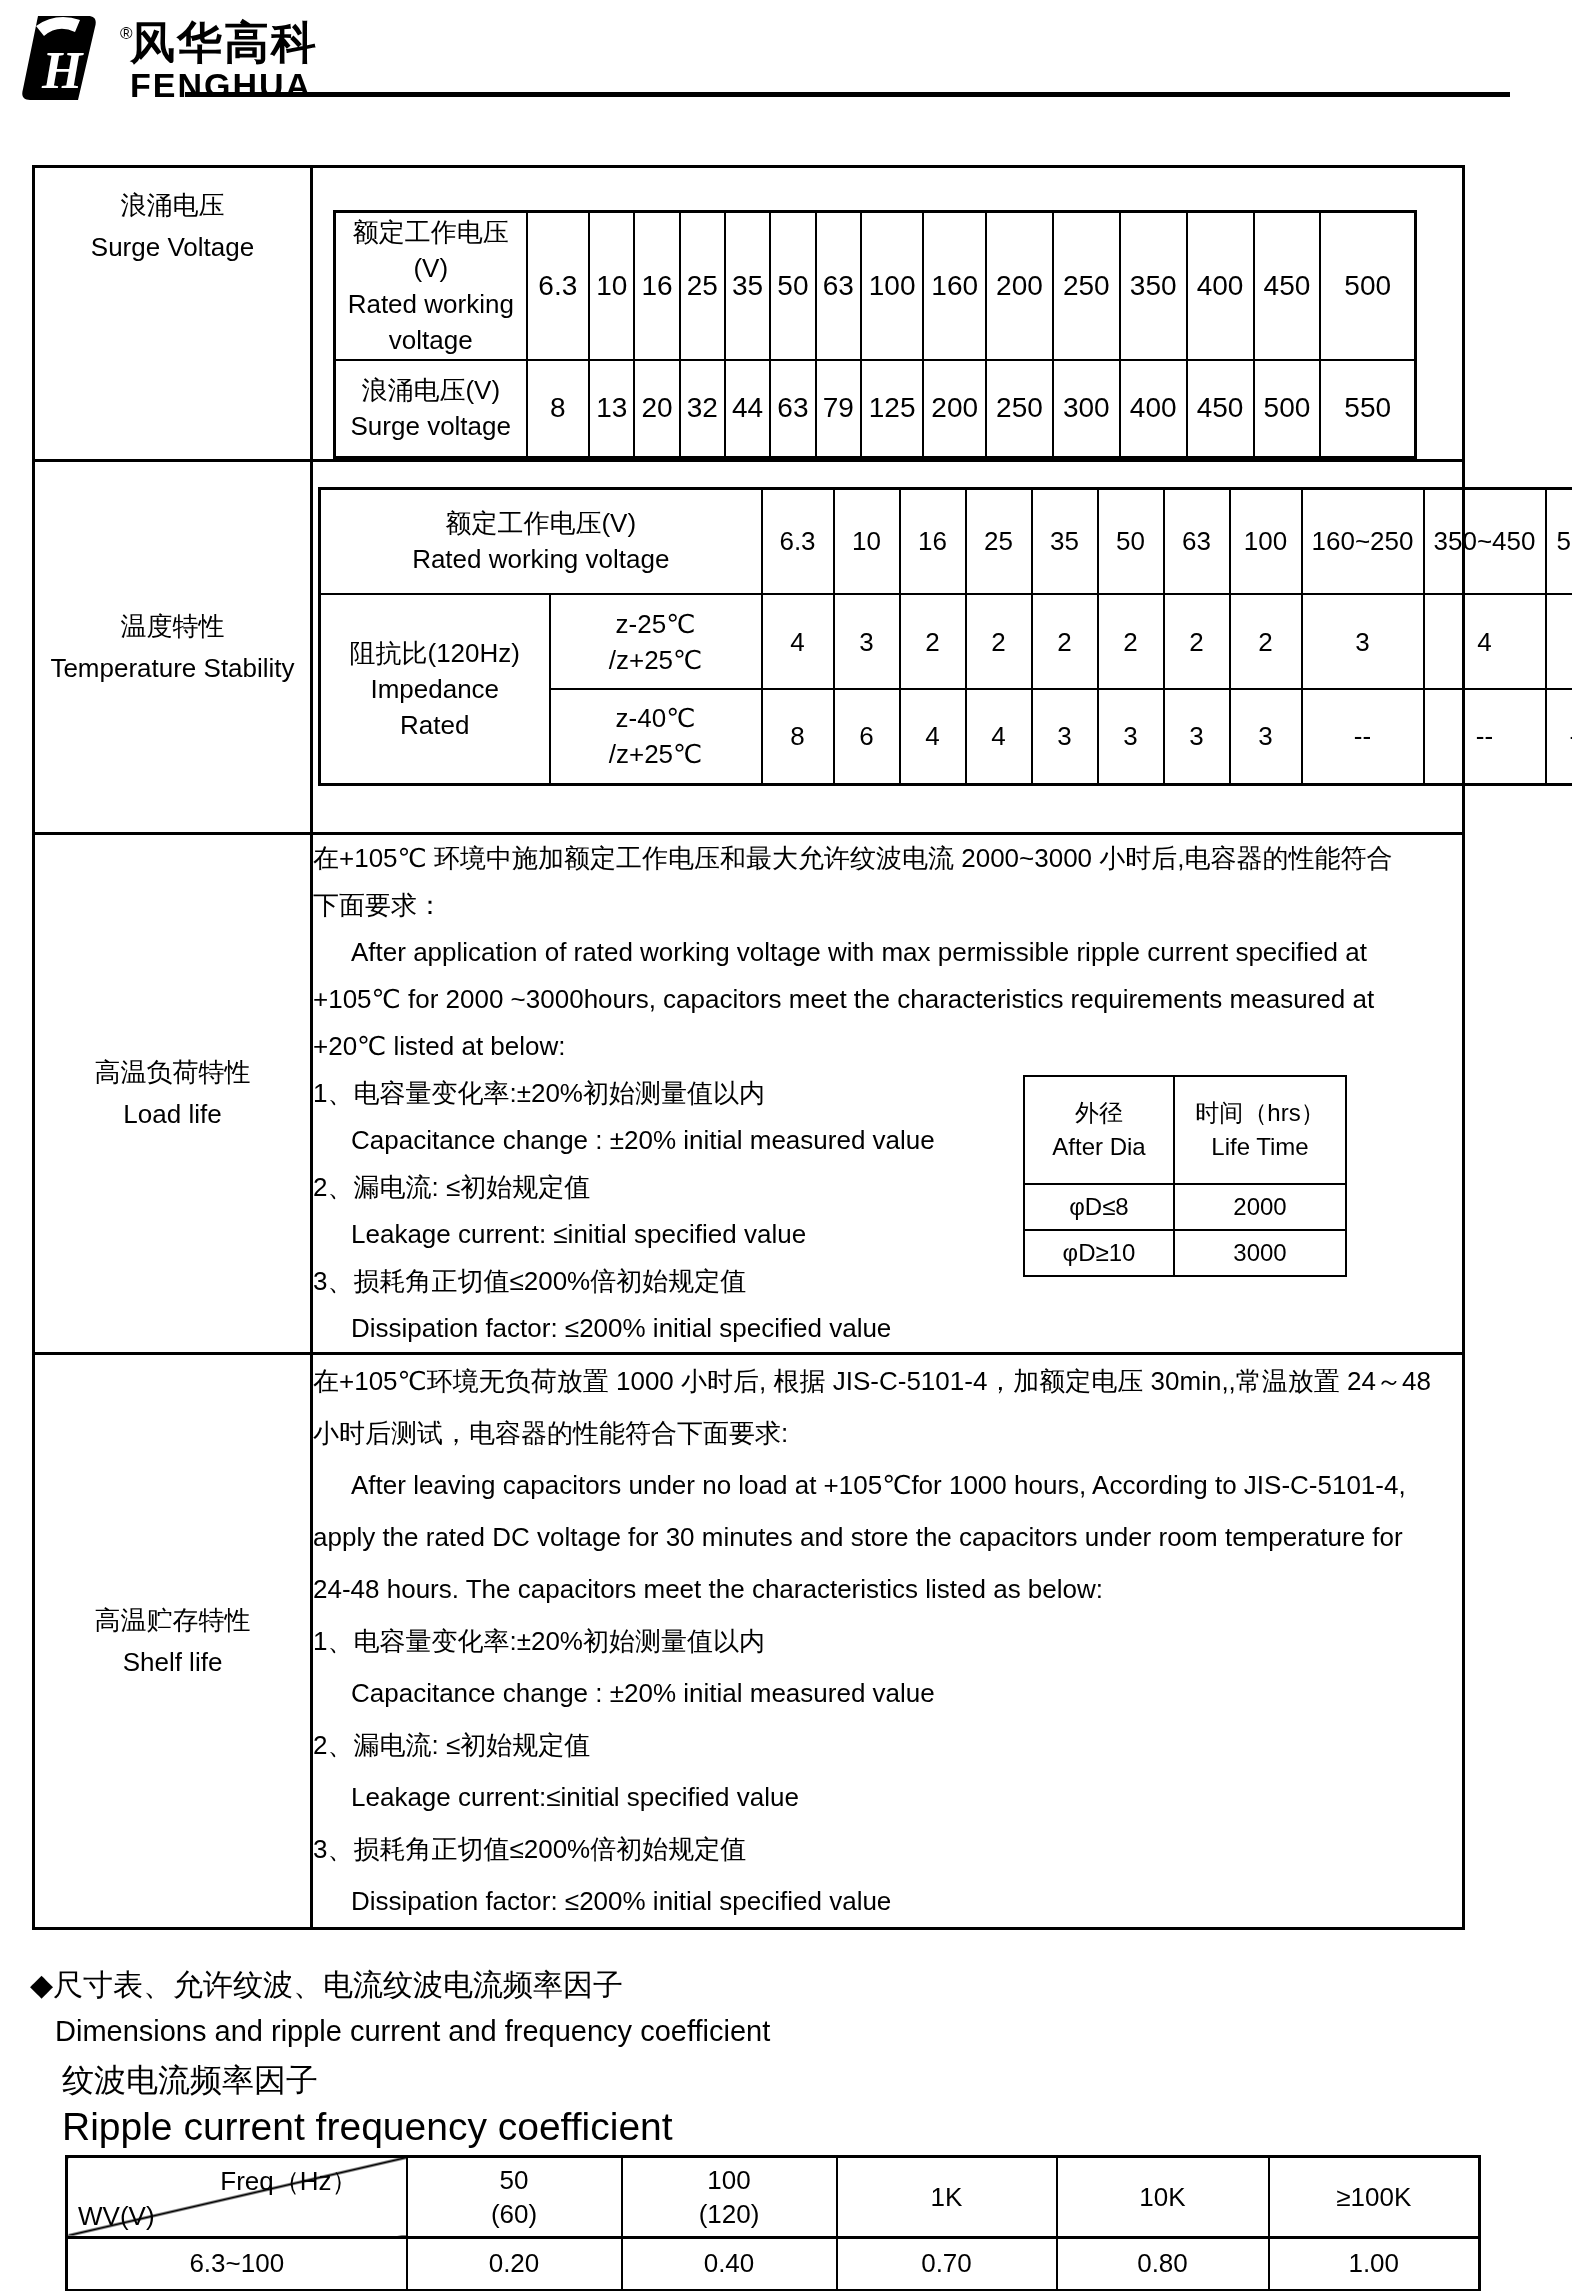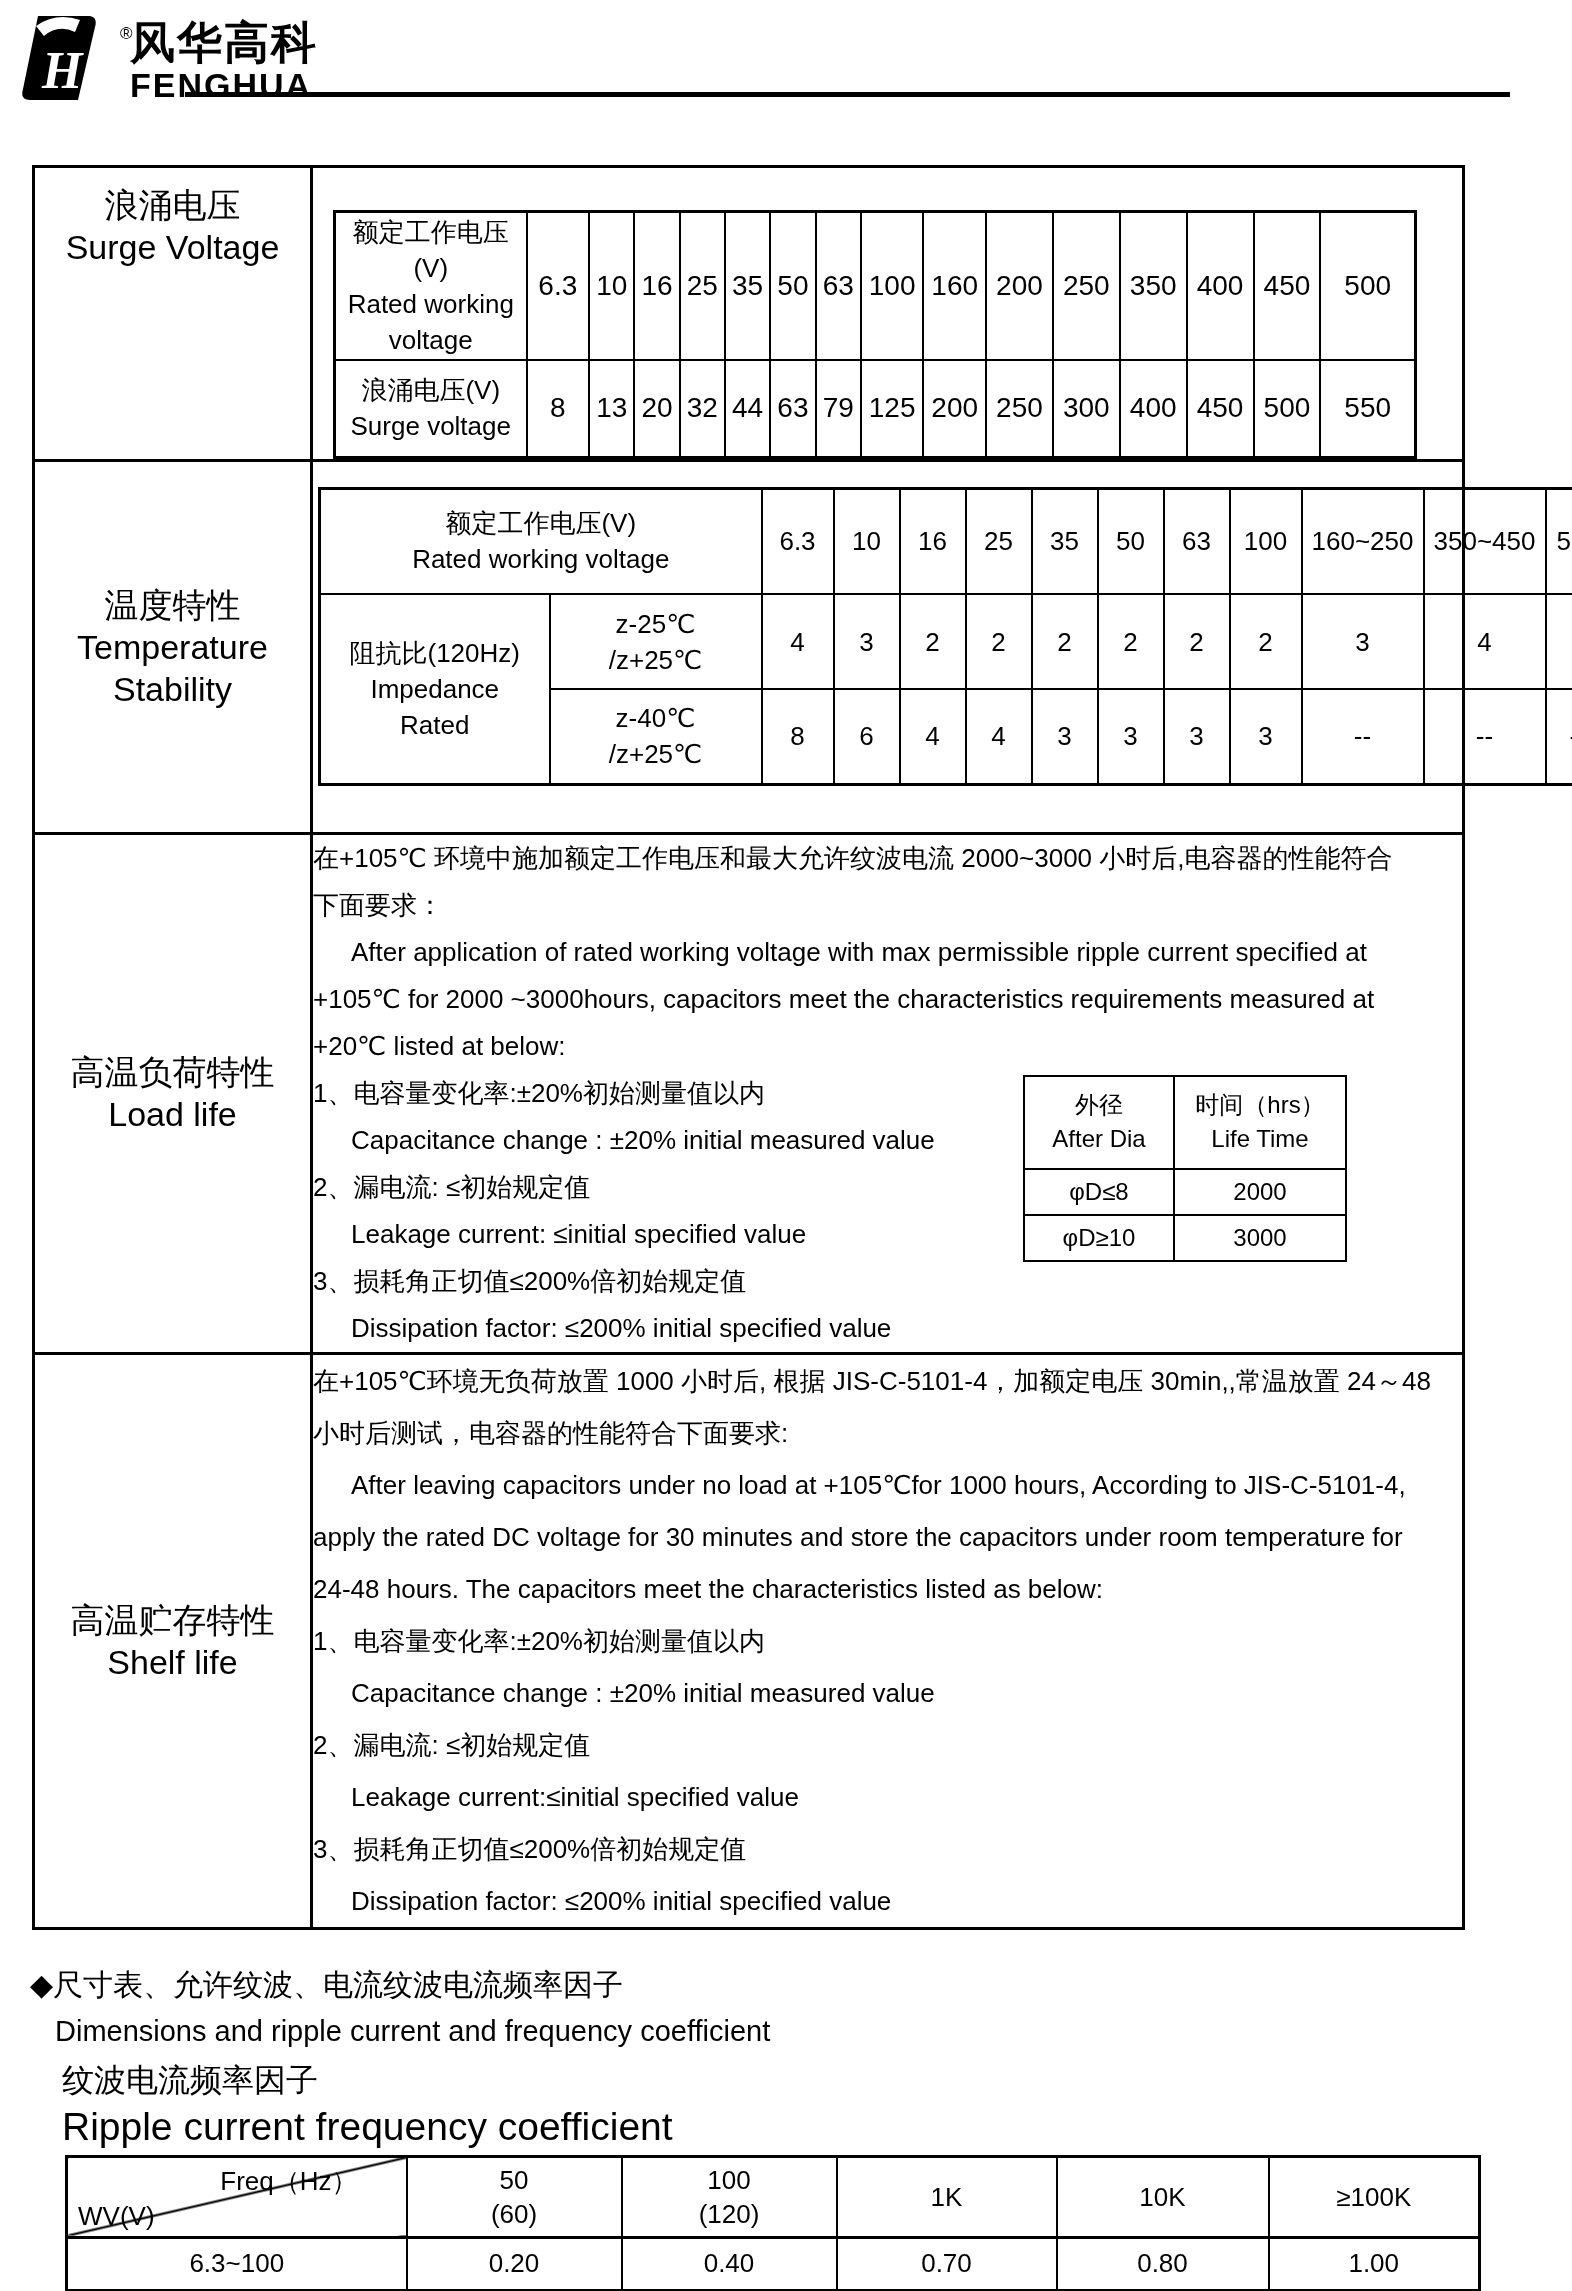--- a/index.html
+++ b/index.html
@@ -15,21 +15,21 @@
   .logo-cn{font-size:45px;font-weight:bold;letter-spacing:2px;line-height:46px;}
   .logo-en{font-size:34px;font-weight:bold;letter-spacing:2px;line-height:38px;}
   .page-title{position:absolute;right:62px;top:32px;font-size:38px;font-weight:bold;letter-spacing:0.5px;}
   .header-rule{position:absolute;left:185px;right:62px;top:92px;height:5px;background:#000;}
 
   
   table{border-collapse:collapse;}
   .outer{margin:40px 0 0 32px;width:1433px;table-layout:fixed;border:3px solid #000;}
   .outer > tbody > tr > td{border:3px solid #000;vertical-align:top;padding:0;}
   .outer col.c-label{width:278px;}
-  .label-cell{text-align:center;font-size:34px;line-height:42px;}
+  .label-cell{text-align:center;font-size:26px;line-height:42px;}
   .label-mid{vertical-align:middle !important;}
   .label-top{padding-top:16px !important;}
 
   .row-surge{height:277px;}
   .row-temp{height:373px;}
   .row-load{height:517px;}
   .row-shelf{height:575px;}
 
   
   .inner{table-layout:fixed;border:3px solid #000;width:calc(100% - 65px);margin:42px 45px 0 20px;}
@@ -41,21 +41,21 @@
   .temp-inner td,.temp-inner th{border:2px solid #000;text-align:center;font-weight:normal;font-size:26px;line-height:36px;}
 
   
   .life-cell{position:relative;font-size:26px;padding:14px 40px 0 20px;}
   .t-line{line-height:47px;white-space:nowrap;}
   .s-line{line-height:52px;white-space:nowrap;}
   .ind{padding-left:38px;}
 
   .life-table{position:absolute;right:115px;top:240px;width:322px;table-layout:fixed;border:2px solid #000;background:#fff;}
   .life-table td{border:2px solid #000;text-align:center;font-size:24px;line-height:34px;}
-  .life-table .lt-hd{height:93px;padding-left:34px;}
+  .life-table .lt-hd{height:108px;padding-left:34px;}
   .life-table .lt-row{height:46px;}
 
   
   .sec-head-1{margin:32px 0 0 30px;font-size:30px;line-height:46px;}
   .sec-head-2{margin:0 0 0 55px;font-size:29px;line-height:46px;}
   .sec-head-3{margin:2px 0 0 62px;font-size:32px;line-height:48px;}
   .sec-head-4{margin:0 0 0 62px;font-size:39px;line-height:45px;}
 
   
   .ripple{margin:6px 0 0 65px;width:1413px;table-layout:fixed;border:3px solid #000;}

